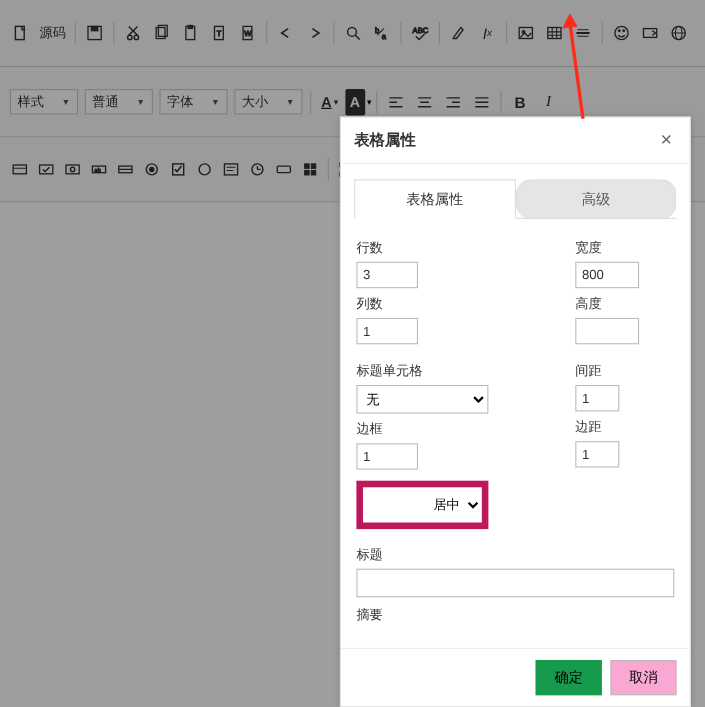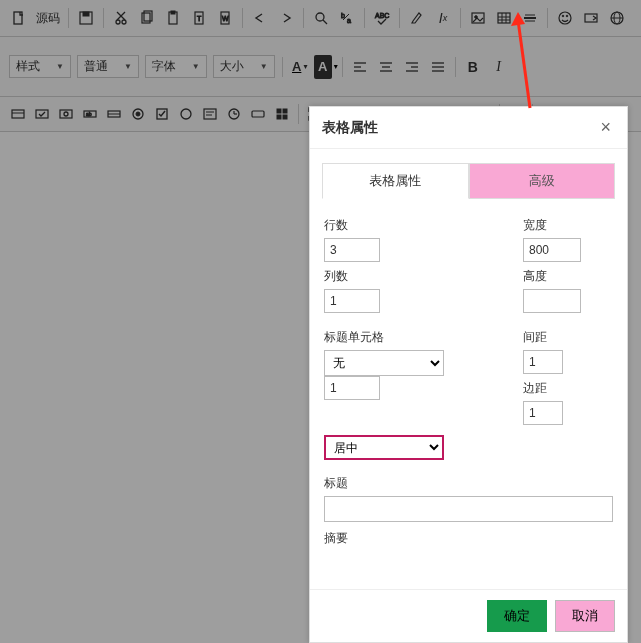--- a/index.html
+++ b/index.html
@@ -1,49 +1,49 @@
 <!DOCTYPE html>
 <html><head>
 <meta charset="utf-8">
 <style>
 * { box-sizing: border-box; margin: 0; padding: 0; }
 body { font-family: Arial, "Microsoft YaHei", sans-serif; font-size: 13px; background: #fff; width: 641px; height: 643px; overflow: hidden; position: relative; }
 .overlay { position: absolute; top: 0; left: 0; width: 641px; height: 643px; background: rgba(0,0,0,0.38); z-index: 5; pointer-events: none; }
 
 
-.toolbar { display: flex; flex-wrap: wrap; align-items: center; padding: 4px 6px; border-bottom: 1px solid #d1d1d1; background: #fafafa; }
+.toolbar { display: flex; flex-wrap: wrap; align-items: center; padding: 16px 6px; border-bottom: 1px solid #d1d1d1; background: #fafafa; }
 .tb-btn { width: 24px; height: 24px; display: inline-flex; align-items: center; justify-content: center; margin: 2px 1px; color: #333; cursor: pointer; border-radius: 2px; }
 .tb-btn svg { width: 16px; height: 16px; fill: #333; stroke: #333; }
 .tb-sep { width: 1px; height: 20px; background: #d1d1d1; margin: 0 4px; }
-.tb-select { display: inline-flex; align-items: center; border: 1px solid #ccc; padding: 2px 6px; margin: 14px 3px; font-size: 12px; color: #333; background: #fff; cursor: pointer; }
+.tb-select { display: inline-flex; align-items: center; border: 1px solid #ccc; padding: 2px 6px; margin: 4px 3px; font-size: 12px; color: #333; background: #fff; cursor: pointer; }
 .tb-select::after { content: "▼"; font-size: 8px; margin-left: 16px; color: #555; }
 .row3 .tb-btn { width: 22px; height: 22px; }
 
 
 .editor-area { width: 100%; height: 530px; background: #fff; }
 
 
 .modal { position: absolute; left: 309px; top: 106px; width: 319px; height: 537px; background: #fff; z-index: 10; border: 1px solid #ddd; box-shadow: 0 0 6px rgba(0,0,0,0.2); display: flex; flex-direction: column; }
 .modal-header { display: flex; align-items: center; justify-content: space-between; padding: 10px 12px; border-bottom: 1px solid #eee; }
 .modal-title { font-size: 14px; font-weight: bold; color: #333; }
 .modal-close { font-size: 18px; color: #666; cursor: pointer; padding: 0 4px; }
 .tabs { display: flex; margin: 14px 12px 0 12px; }
 .tab { flex: 1; text-align: center; padding: 8px 0; font-size: 13px; border: 1px solid #ddd; border-bottom: none; cursor: pointer; color: #333; }
 .tab.active { border-bottom: 1px solid #fff; background: #fff; position: relative; z-index: 2; }
-.tab.inactive { background: #f9a8d4; color: #555; }
+.tab.inactive { background: #e5e5e5; color: #555; border-radius: 14px; }
 .tab-line { border-top: 1px solid #ddd; margin: -1px 12px 0 12px; }
 .modal-body { padding: 12px 14px; flex: 1; overflow: auto; }
 .form-row { display: flex; gap: 28px; margin-bottom: 6px; }
 .form-col { flex: 1; }
 .form-col.right { max-width: 90px; }
 .lbl { font-size: 12px; color: #333; display: block; margin: 6px 0 4px 0; }
 .inp { width: 56px; height: 24px; border: 1px solid #bbb; padding: 0 5px; font-size: 12px; color: #333; }
 .inp.w { width: 58px; }
 .sel { width: 120px; height: 26px; border: 1px solid #bbb; font-size: 12px; background: #fff; padding: 0 4px; }
-.sel.focused { border: 2px solid #be185d; height: 25px; }
+.sel.focused { border: 6px solid #be185d; height: 44px; text-align: right; }
 .full-inp { width: 100%; height: 26px; border: 1px solid #bbb; padding: 0 5px; font-size: 12px; }
 .modal-footer { display: flex; justify-content: flex-end; gap: 8px; padding: 10px 12px; border-top: 1px solid #eee; }
 .btn { padding: 6px 16px; font-size: 13px; border: 1px solid #bbb; background: #f9a8d4; cursor: pointer; }
 .btn.primary { background: #169b4c; color: #000000; border-color: #169b4c; }
 
 
 .arrow { position: absolute; left: 508px; top: 12px; z-index: 20; pointer-events: none; }
 </style>
 </head>
 <body>
@@ -410,20 +410,21 @@
         <input class="inp w" value="800" style="">
         <label class="lbl">高度</label>
         <input class="inp w" value="" style="">
       </div>
     </div>
 
     <div class="form-row" style="margin-top:10px;">
       <div class="form-col">
         <label class="lbl">标题单元格</label>
         <select class="sel"><option>无</option></select>
+        <label class="lbl">边框</label>
         <input class="inp" value="1" style="">
       </div>
       <div class="form-col right">
         <label class="lbl">间距</label>
         <input class="inp" style="width: 40px;" value="1">
         <label class="lbl">边距</label>
         <input class="inp" style="width: 40px;" value="1">
       </div>
     </div>
 

